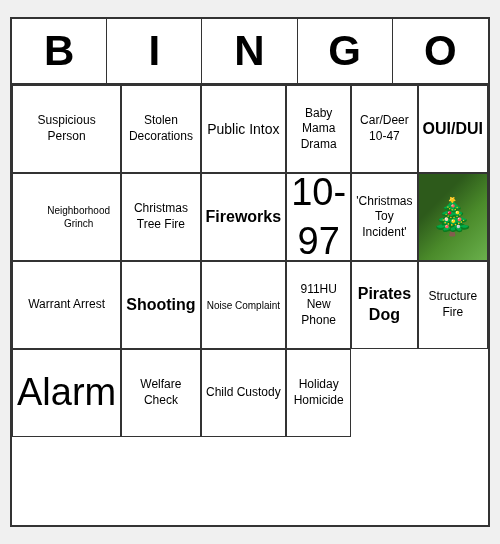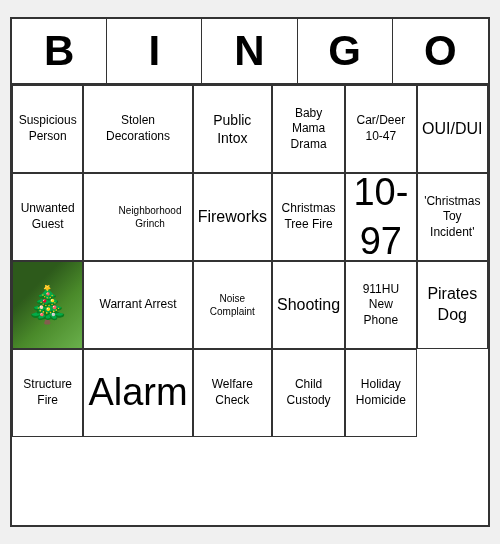--- a/index.html
+++ b/index.html
@@ -50,21 +50,21 @@
     .cell.large-text {
       font-size: 14px;
       font-weight: normal;
     }
     .cell.xl-text {
       font-size: 38px;
       font-weight: normal;
     }
     .cell.medium-text {
       font-size: 16px;
-      font-weight: normal;
+      font-weight: bold;
     }
     .cell.free-space {
       padding: 0;
       overflow: hidden;
     }
     .grinch-img {
       width: 100%;
       height: 100%;
       background: linear-gradient(135deg, #2d5a1b 30%, #4a8a2a 60%, #6ab04c 100%);
       display: flex;
@@ -84,32 +84,31 @@
     <div class="bingo-letter">G</div>
     <div class="bingo-letter">O</div>
   </div>
   <div class="bingo-grid" id="grid">
   <div class="cell">Suspicious Person</div>
       <div class="cell">Stolen Decorations</div>
       <div class="cell large-text">Public Intox</div>
       <div class="cell">Baby Mama Drama</div>
       <div class="cell">Car/Deer 10-47</div>
       <div class="cell medium-text">OUI/DUI</div>
-      <div class="cell">Unwanted Guest</div>
       <div class="cell" style="font-size: 10px; padding-left: 28px;">Neighborhood Grinch</div>
+      <div class="cell">Christmas Tree Fire</div>
       <div class="cell medium-text">Fireworks</div>
-      <div class="cell">Christmas Tree Fire</div>
       <div class="cell xl-text">10-97</div>
       <div class="cell">'Christmas Toy Incident'</div>
       <div class="cell free-space">
         <div class="grinch-img">🎄</div>
       </div>
       <div class="cell">Warrant Arrest</div>
+      <div class="cell medium-text">Shooting</div>
       <div class="cell" style="font-size: 10px;">Noise Complaint</div>
-      <div class="cell medium-text">Shooting</div>
       <div class="cell">911HU New Phone</div>
       <div class="cell medium-text">Pirates Dog</div>
       <div class="cell">Structure Fire</div>
       <div class="cell xl-text">Alarm</div>
       <div class="cell">Welfare Check</div>
       <div class="cell">Child Custody</div>
       <div class="cell">Holiday Homicide</div>
     </div>
 </div>
 

